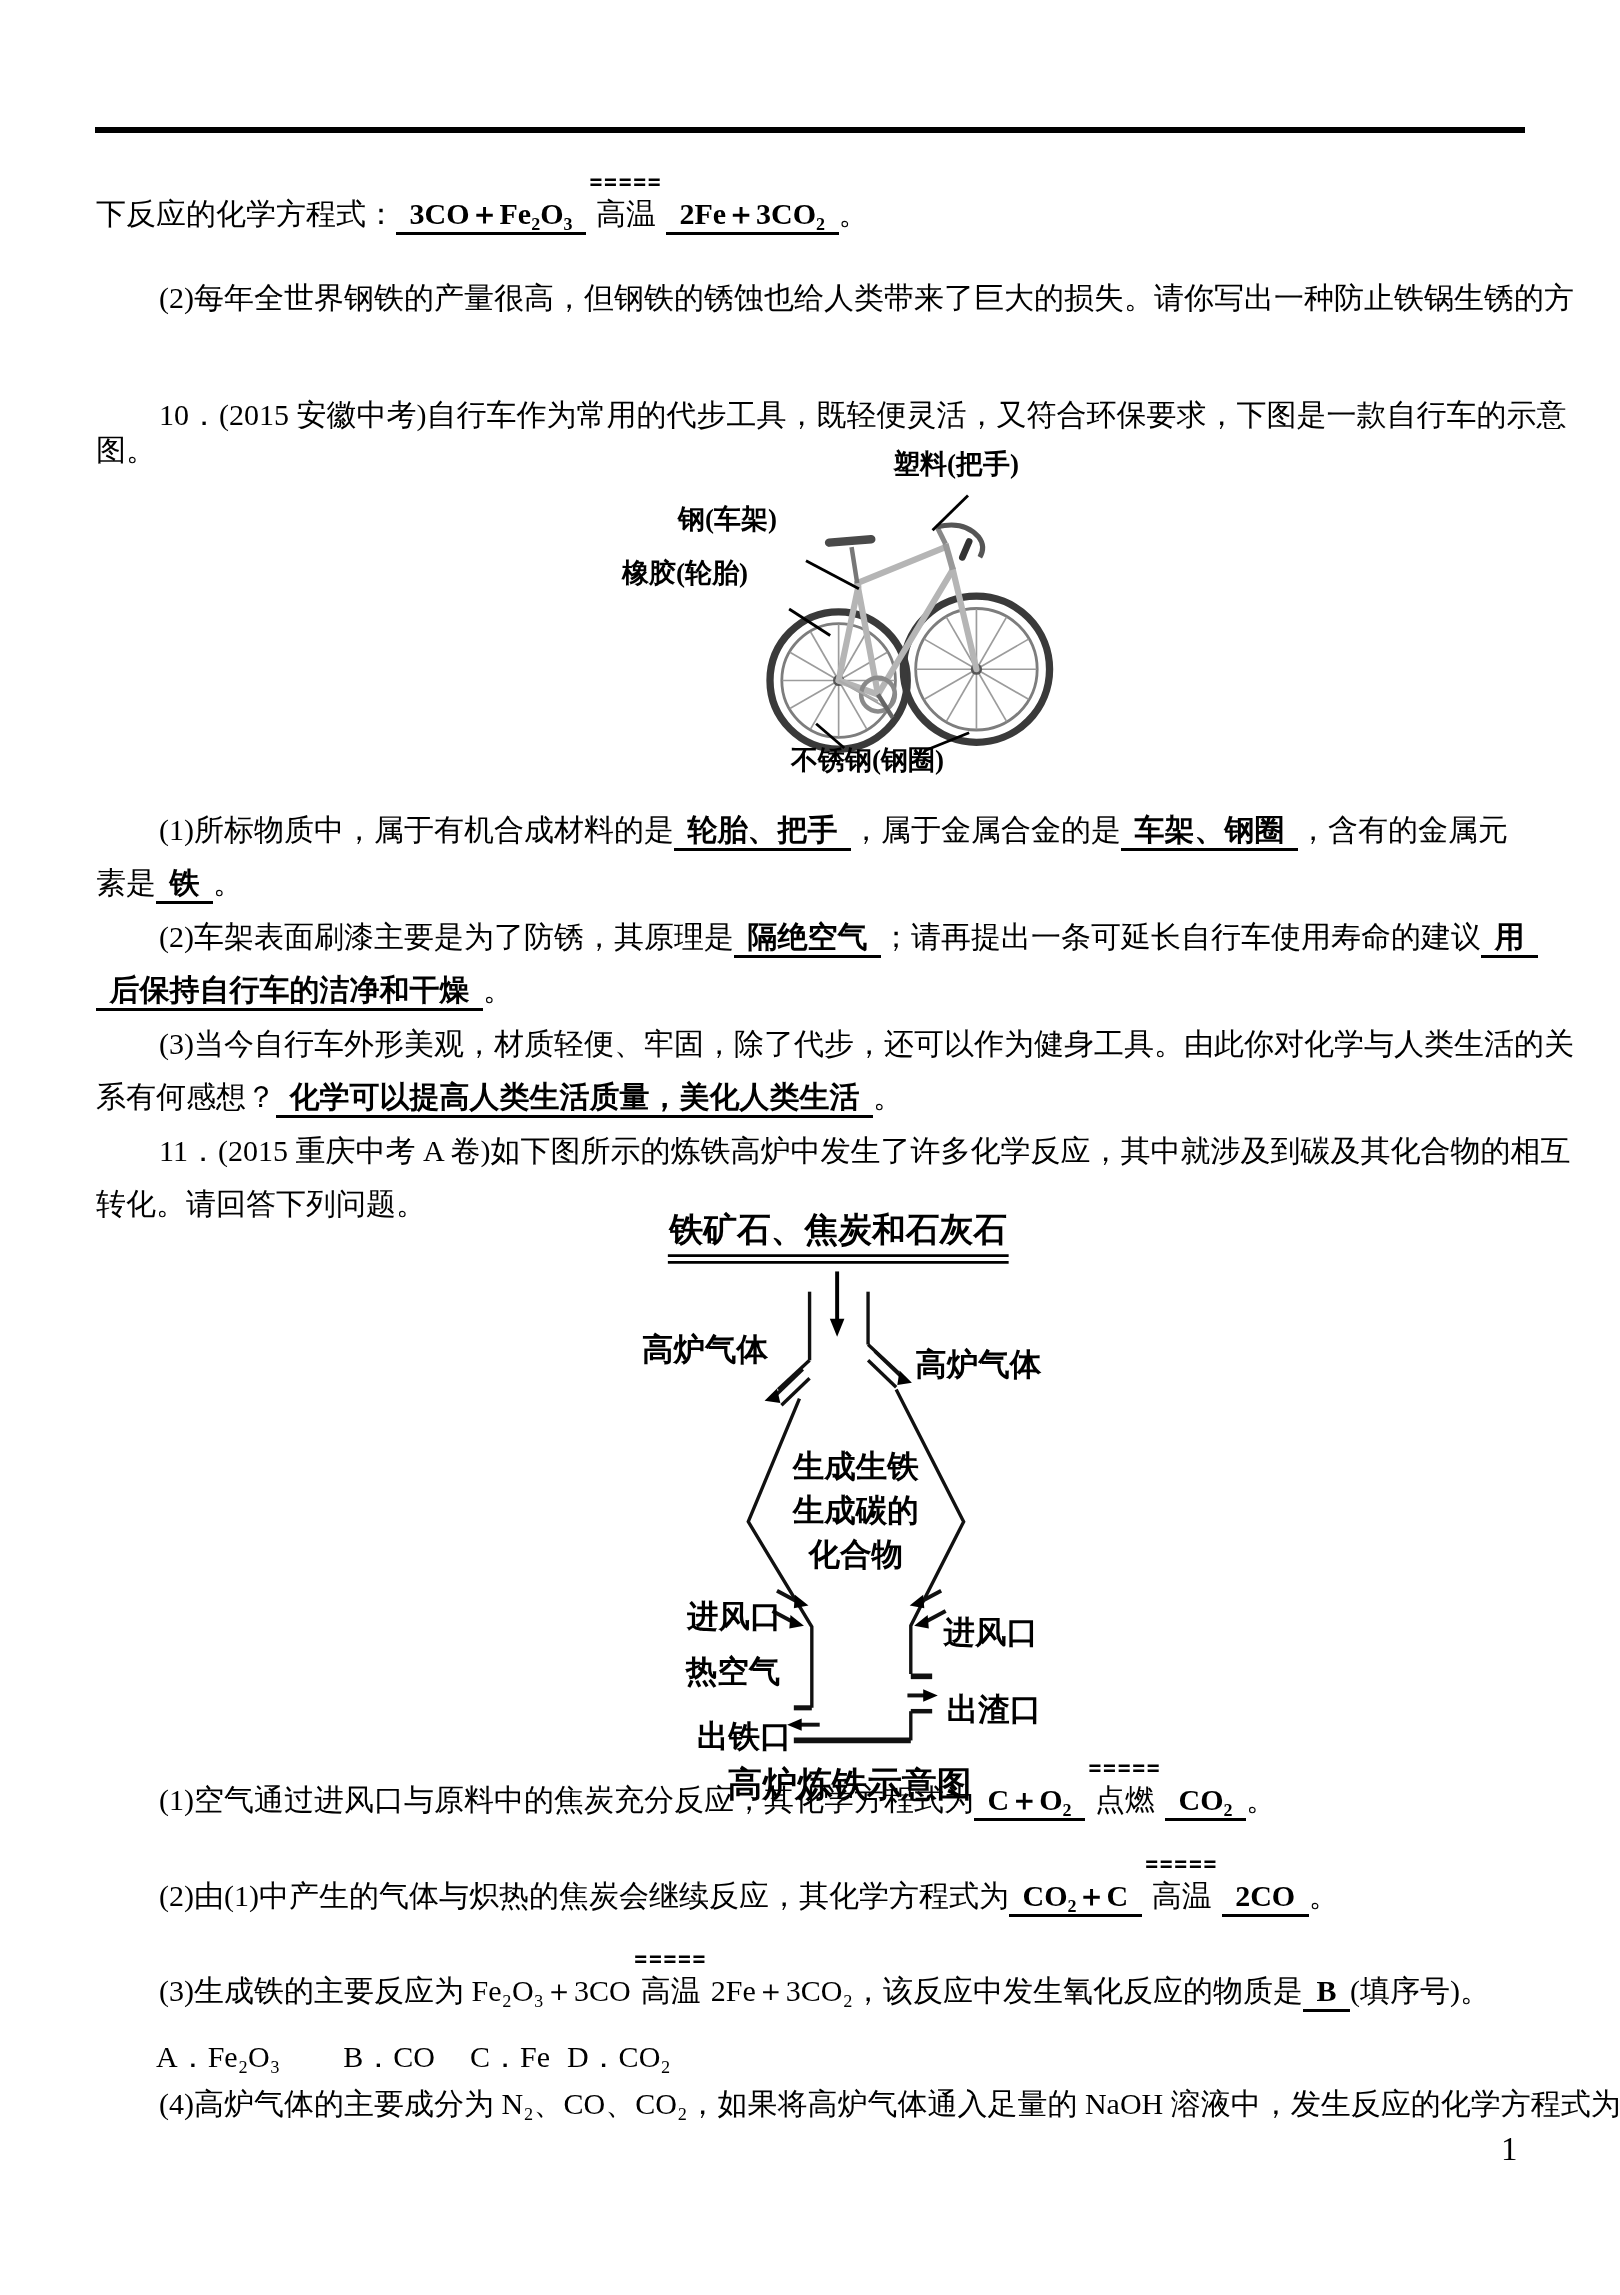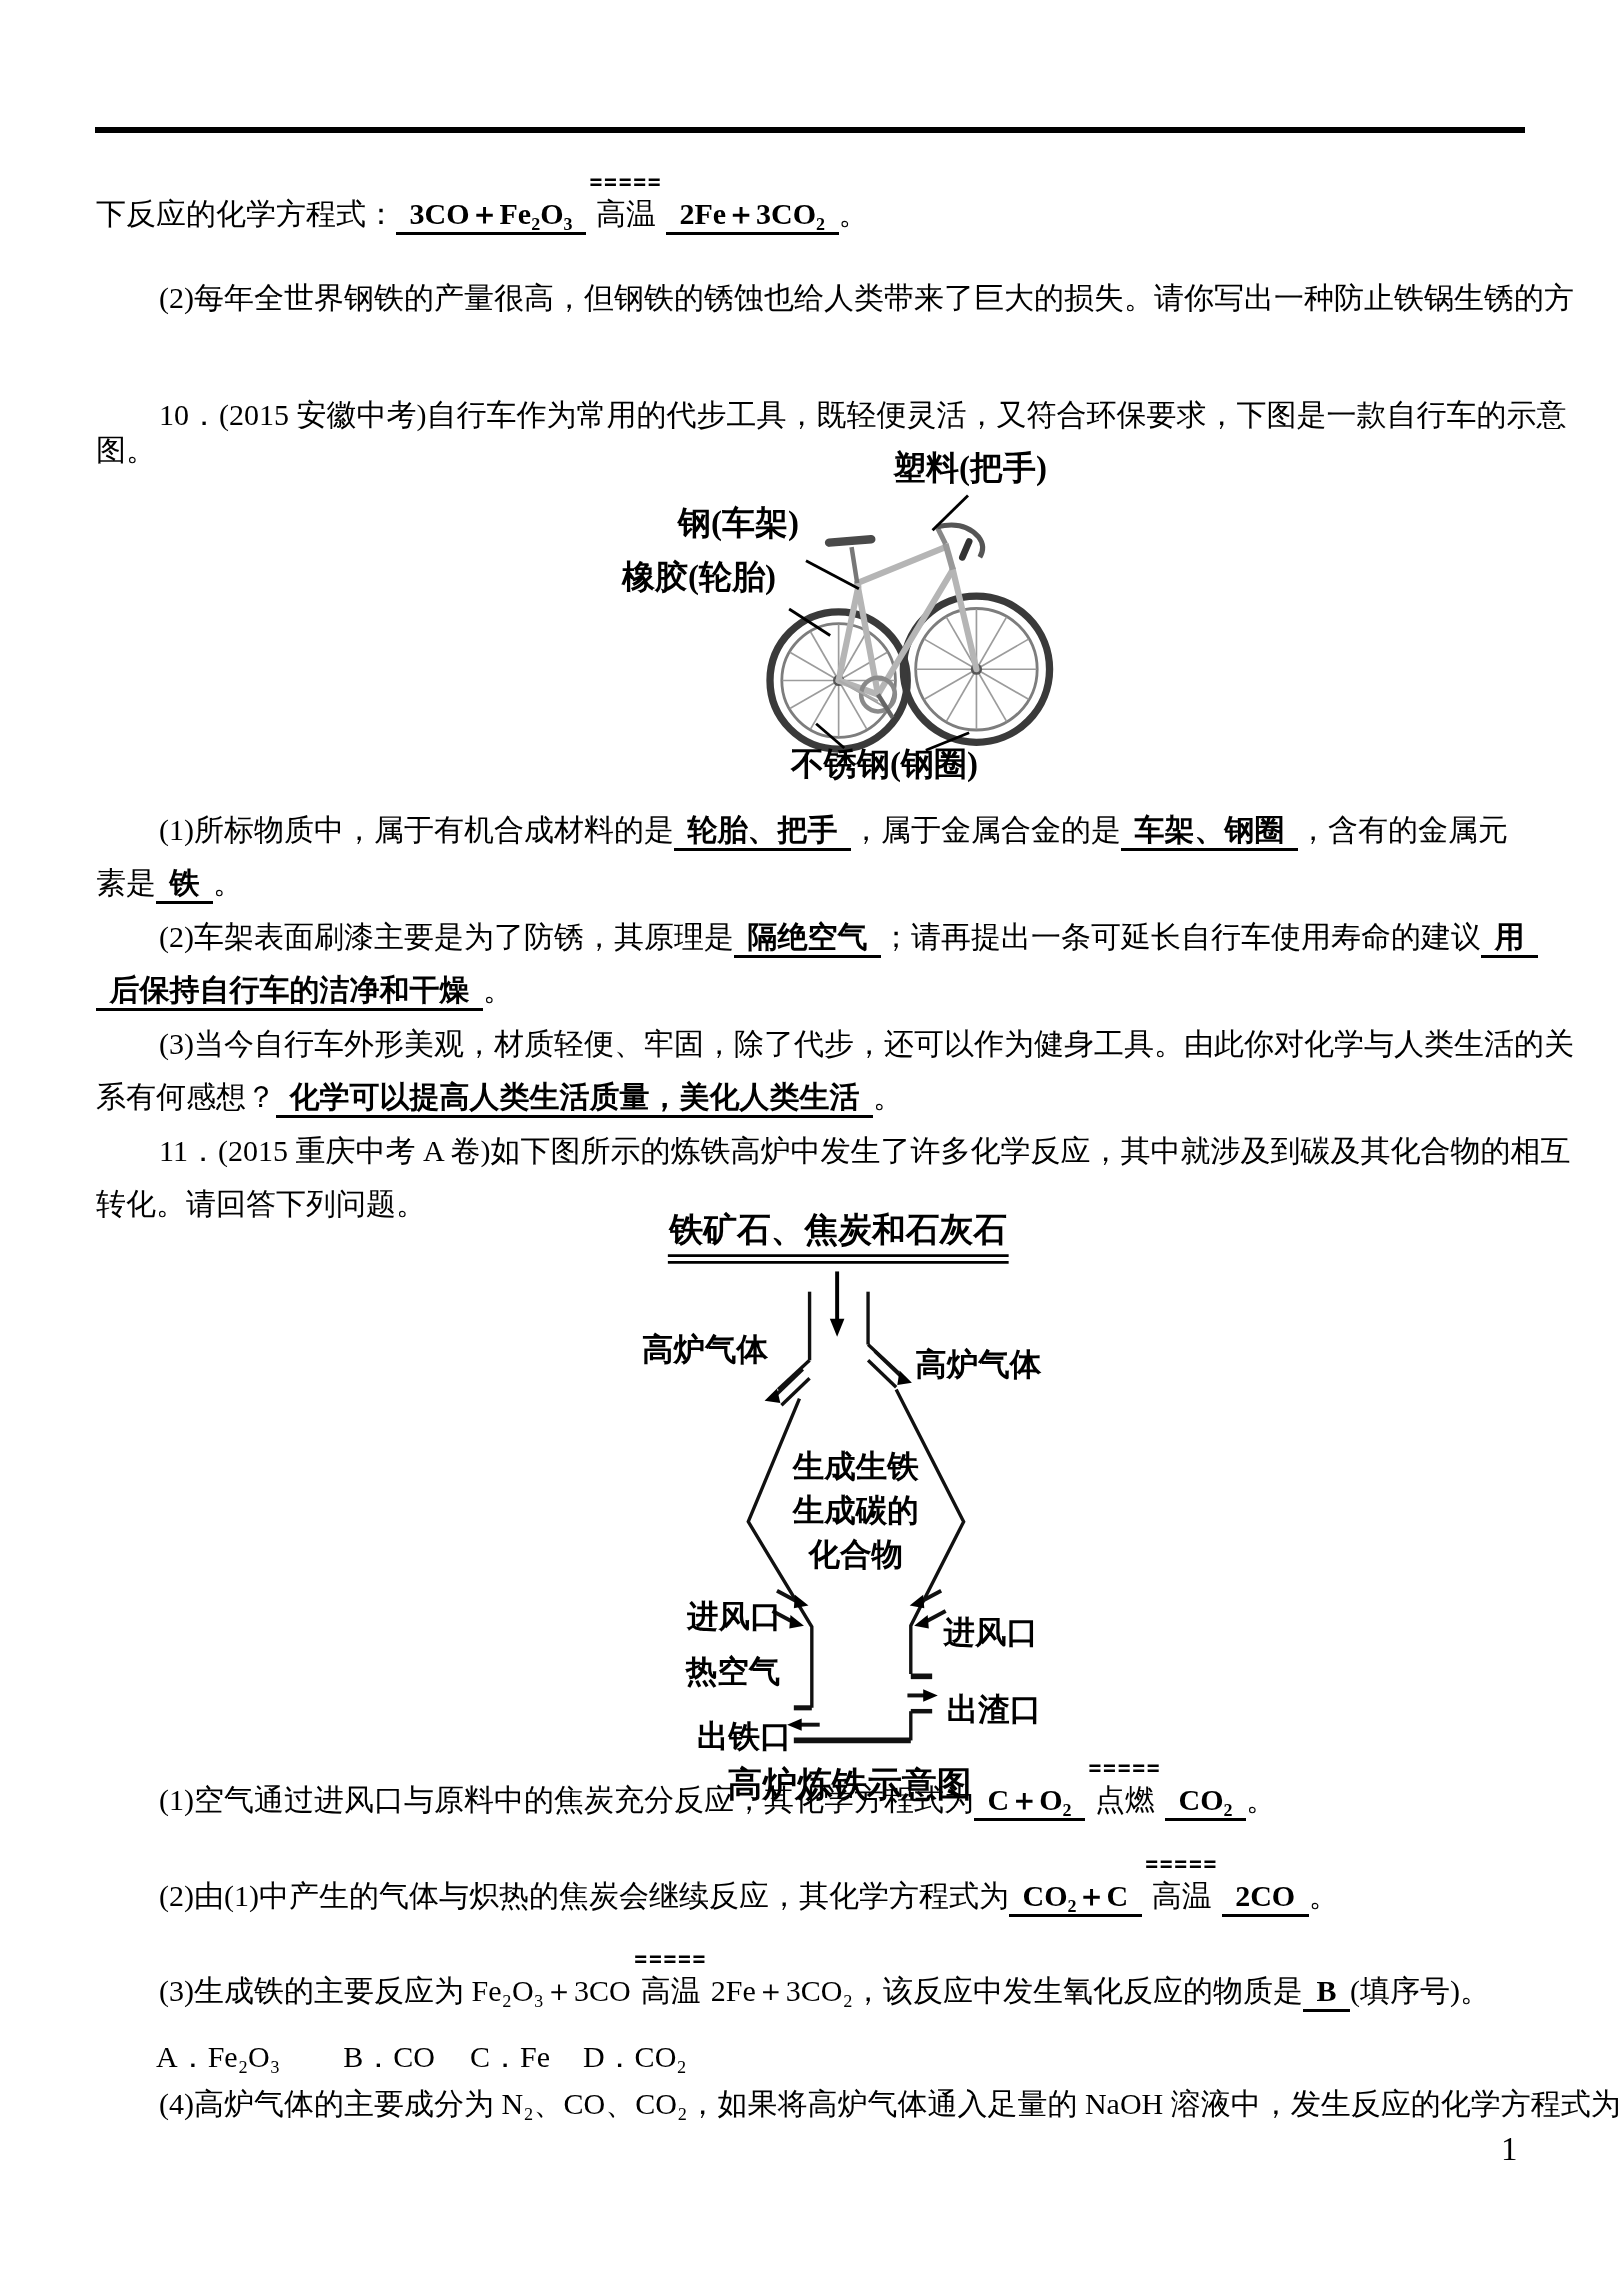--- a/index.html
+++ b/index.html
@@ -5,21 +5,21 @@
   html,body{margin:0;padding:0;background:#ffffff;}
   .page{position:relative;width:1621px;height:2295px;background:#ffffff;overflow:hidden;
         font-family:"Liberation Serif","DejaVu Serif",serif;color:#000;}
   .rule-top{position:absolute;left:95px;top:127px;width:1430px;height:6.2px;background:#000;}
   .line{position:absolute;font-size:30px;line-height:36px;white-space:nowrap;}
   .ans{font-weight:700;border-bottom:3.4px solid #000;padding:0 13.5px 2.3px;text-align:right;}
   .cond{display:inline-block;position:relative;margin:0 10px;text-align:center;}
   .cond .mk{position:absolute;left:50%;transform:translateX(-50%);bottom:90%;
             font-size:21.4px;font-weight:700;letter-spacing:1.7px;white-space:nowrap;
             font-family:"DejaVu Sans Mono","Liberation Mono",monospace;}
-  .fig-label{position:absolute;font-size:33px;font-weight:700;white-space:nowrap;line-height:1.1;}
+  .fig-label{position:absolute;font-size:27px;font-weight:700;white-space:nowrap;line-height:1.1;}
   .pagenum{position:absolute;left:1501px;top:2131px;font-size:33px;}
   svg{position:absolute;overflow:visible;}
   svg text{font-family:"Liberation Serif","DejaVu Serif",serif;fill:#000;}
   .ftxt{font-size:56px;font-weight:700;}
   .ftitle{font-size:60px;font-weight:700;}
   .fcap{font-size:62px;font-weight:700;}
 </style>
 </head>
 <body>
 
@@ -211,21 +211,21 @@
 
   <div class="line" style="left:159px;top:1878px">
     <span>(2)由(1)中产生的气体与炽热的焦炭会继续反应，其化学方程式为</span><span class="ans">CO₂＋C</span><span class="cond"><span class="mk">=====</span><span>高温</span></span><span class="ans">2CO</span><span>。</span>
   </div>
 
   <div class="line" style="left:159px;top:1973px">
     <span>(3)生成铁的主要反应为 Fe₂O₃＋3CO</span><span class="cond"><span class="mk">=====</span><span>高温</span></span><span>2Fe＋3CO₂，该反应中发生氧化反应的物质是</span><span class="ans">B</span><span>(填序号)。</span>
   </div>
 
   <div class="line" style="left:156px;top:2039px">
-    <span style="margin-right:63px">A．Fe₂O₃</span><span style="margin-right:35px">B．CO</span><span style="margin-right:33px">C．Fe</span><span>D．CO₂</span>
+    <span style="margin-right:63px">A．Fe₂O₃</span><span style="margin-right:35px">B．CO</span><span style="margin-right:17px">C．Fe</span><span>D．CO₂</span>
   </div>
 
   <div class="line" style="left:159px;top:2086px">
     <span>(4)高炉气体的主要成分为 N₂、CO、CO₂，如果将高炉气体通入足量的 NaOH 溶液中，发生反应的化学方程式为</span>
   </div>
 
   <div class="pagenum"><span>1</span></div>
 
 </div>
 

